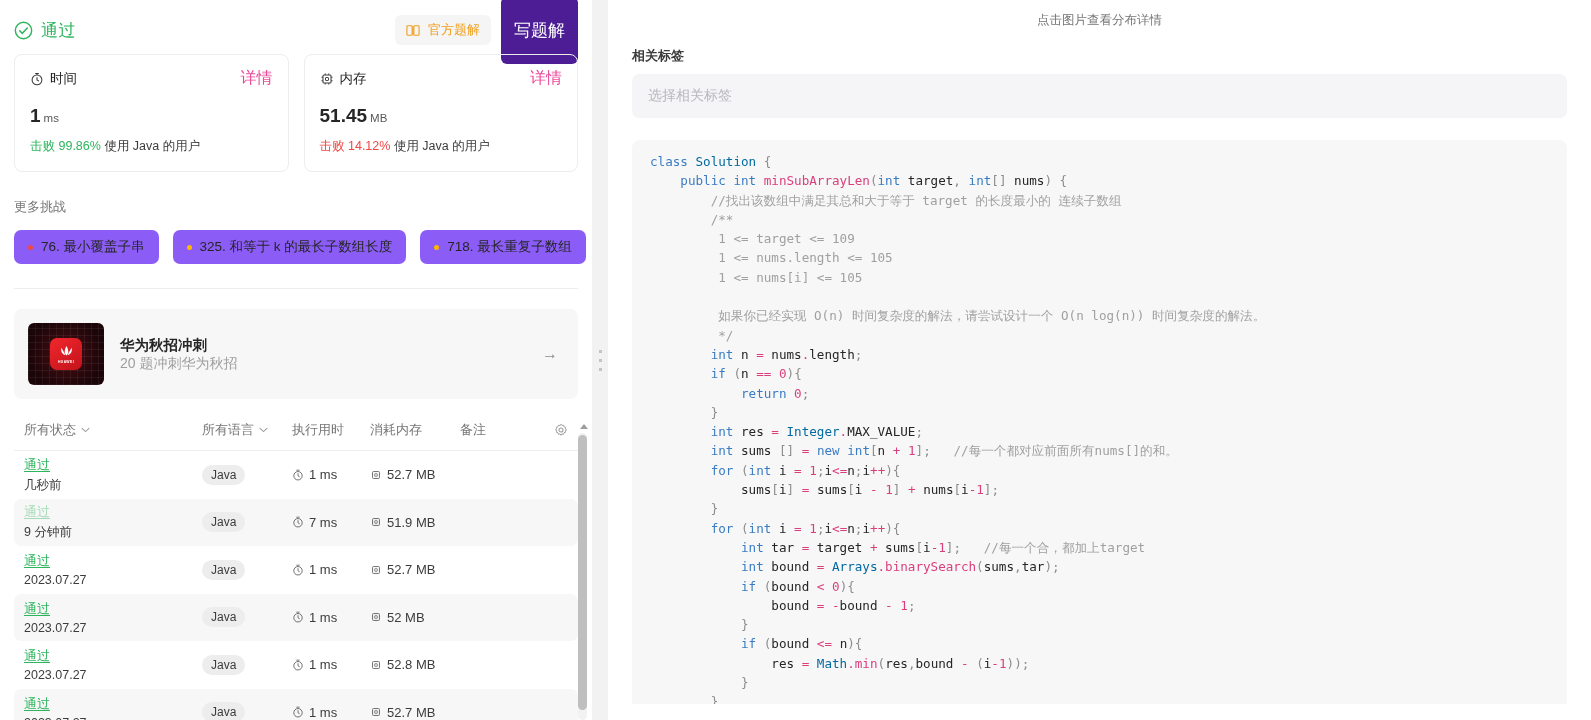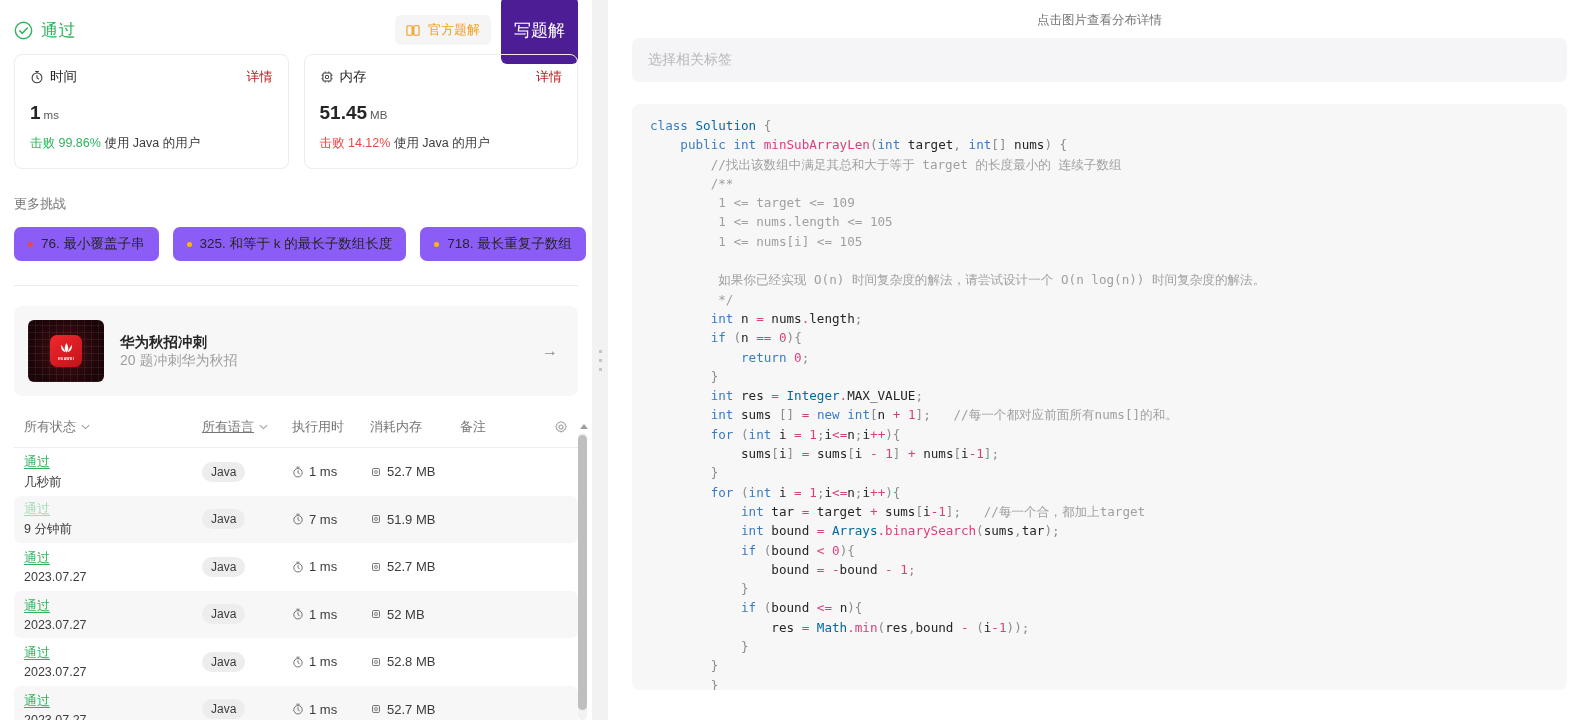--- a/index.html
+++ b/index.html
@@ -59,21 +59,21 @@
   .card {
     flex: 1;
     border: 1px solid #ededed;
     border-radius: 8px;
     padding: 13px 15px 16px 15px;
     min-height: 104px;
   }
   .card-head { display: flex; align-items: center; }
   .card-title { display:flex; align-items:center; gap:6px; font-size: 13.5px; color:#262626; }
   .card-icon { width: 14px; height: 14px; display: block; }
-  .card-detail { margin-left: auto; color: #b91c1c; font-size: 13px; cursor: pointer; }
+  .card-detail { margin-left: auto; color: #ec4899; font-size: 16px; cursor: pointer; }
   .card-value { margin-top: 16px; font-size: 19px; font-weight: 700; color: #262626; }
   .card-value .unit { font-size: 11.5px; font-weight: 400; color: #585858; margin-left: 3px; }
   .card-beat { margin-top: 11px; font-size: 12.5px; color: #3c3c3c; }
   .beat-green { color: #2db55d; }
   .beat-red { color: #ef4743; }
 
   
   .more-title { margin-top: 26px; font-size: 13px; color: #767676; }
   .chips { display: flex; gap: 14px; margin-top: 14px; white-space: nowrap; }
   .chip {
@@ -117,21 +117,21 @@
   
   .table { margin-top: 22px; }
   .thead {
     display: flex; align-items: center;
     padding: 0 10px 11px 10px;
     font-size: 13px; color: #767676;
     border-bottom: 1px solid #ededed;
   }
   .th { display:flex; align-items:center; gap:5px; }
   .th.c-status { width: 178px; cursor: pointer; }
-  .th.c-lang   { width: 90px; cursor: pointer; text-decoration: underline; }
+  .th.c-lang   { width: 90px; cursor: pointer; }
   .th.c-time   { width: 78px; }
   .th.c-mem    { width: 90px; }
   .th.c-note   { width: 80px; }
   .th.c-gear   { margin-left: auto; cursor: pointer; }
   .caret { width: 9px; height: 6px; display:block; }
   .gear-icon { width: 14px; height: 14px; display:block; }
 
   .tbody { }
   .trow {
     display: flex; align-items: center;
@@ -593,20 +593,21 @@
     <div class="grip">
       <span></span>
         <span></span>
         <span></span>
     </div>
   </div>
 
   <div class="right">
     <div class="dist-hint">点击图片查看分布详情</div>
 
+    <div class="tags-label">相关标签</div>
     <div class="tags-input">
       <span class="tags-placeholder">选择相关标签</span>
     </div>
 
     <div class="code-wrap">
       <pre class="code" id="code-el"><span class="k">class</span> <span class="t">Solution</span> <span class="p">{</span>
     <span class="k">public</span> <span class="k">int</span> <span class="fn">minSubArrayLen</span><span class="p">(</span><span class="k">int</span> target<span class="p">,</span> <span class="k">int</span><span class="p">[</span><span class="p">]</span> nums<span class="p">)</span> <span class="p">{</span>
         <span class="cm">//找出该数组中满足其总和大于等于 target 的长度最小的 连续子数组</span>
         <span class="cm">/**</span>
 <span class="cm">         1 &lt;= target &lt;= 109</span>

